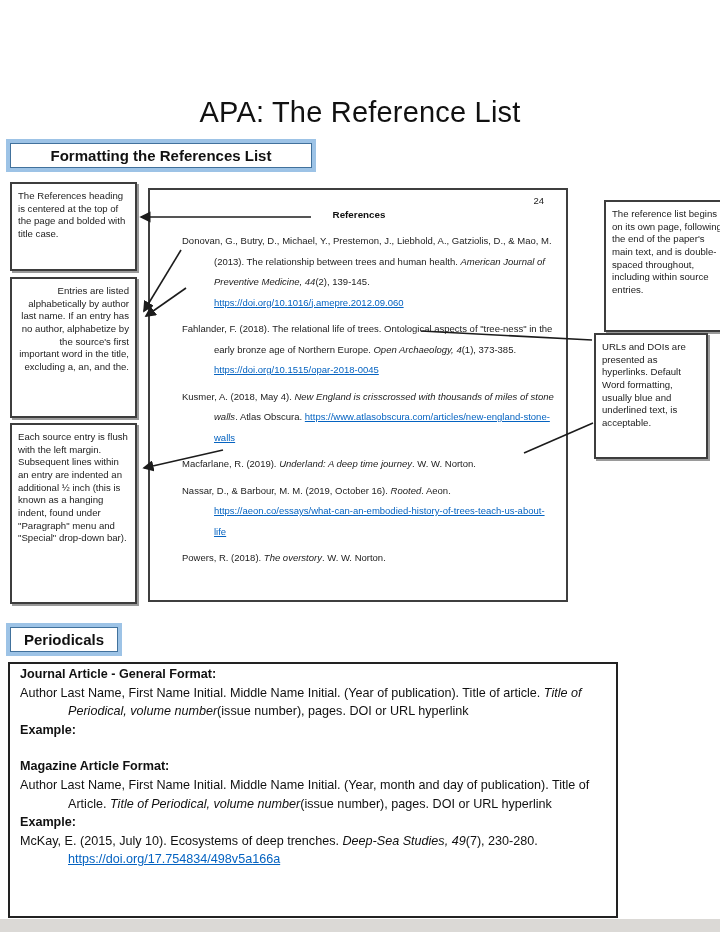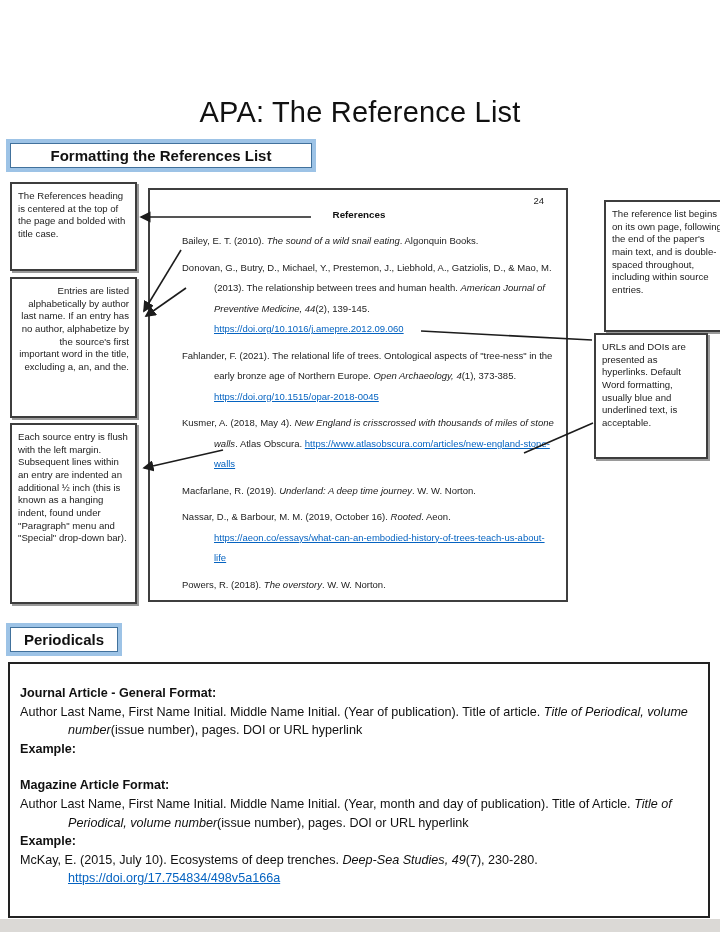--- a/index.html
+++ b/index.html
@@ -36,23 +36,23 @@
   .page-num{position:absolute;top:5px;right:22px;font-size:9.5px;color:#222;}
   .refs-heading{
     text-align:center;font-size:9.8px;font-weight:700;color:#111;
     margin:15px -12px 11px -30px;
   }
   .ref-entry{
     font-size:9.5px;line-height:20.5px;margin:0 0 6px 0;color:#222;
     padding-left:32px;text-indent:-32px;overflow-wrap:break-word;
   }
   .periodicals-box{
-    position:absolute;left:8px;top:662px;width:702px;height:256px;
+    position:absolute;left:8px;top:662px;width:610px;height:256px;
     border:2px solid #222;background:#fff;box-sizing:border-box;
-    padding:20px 10px;font-size:12.6px;line-height:18.6px;color:#111;
+    padding:1px 10px;font-size:12.6px;line-height:18.6px;color:#111;
   }
   .fmt-heading{font-weight:700;margin:0;}
   .fmt-line{margin:0;padding-left:48px;text-indent:-48px;overflow-wrap:break-word;}
   .block-gap{margin-top:18px;}
   .it{font-style:italic;}
   .lnk{color:#0563C1;text-decoration:underline;cursor:pointer;}
   .connectors{position:absolute;left:0;top:0;pointer-events:none;}
   .page-edge{position:absolute;left:0;bottom:0;width:720px;height:13px;background:#dbd9d6;}
 </style>
 </head>
@@ -70,23 +70,22 @@
 <div class="callout" id="callout-left-2">
   <span>Entries are listed alphabetically by author last name. If an entry has no author, alphabetize by the source's first important word in the title, excluding a, an, and the.</span>
 </div>
 <div class="callout" id="callout-left-3">
   <span>Each source entry is flush with the left margin. Subsequent lines within an entry are indented an additional ½ inch (this is known as a hanging indent, found under "Paragraph" menu and "Special" drop-down bar).</span>
 </div>
 
 <div class="ref-page">
   <span class="page-num">24</span>
   <div class="refs-heading">References</div>
-  <p class="ref-entry"><span>Bailey, E. T. (2010). </span><span class="it">The sound of a wild snail eating</span><span>. Algonquin Books.</span></p>
   <p class="ref-entry"><span>Donovan, G., Butry, D., Michael, Y., Prestemon, J., Liebhold, A., Gatziolis, D., &amp; Mao, M. (2013). The relationship between trees and human health. </span><span class="it">American Journal of Preventive Medicine, 44</span><span>(2), 139-145. </span><span class="lnk">https://doi.org/10.1016/j.amepre.2012.09.060</span></p>
-  <p class="ref-entry"><span>Fahlander, F. (2021). The relational life of trees. Ontological aspects of "tree-ness" in the early bronze age of Northern Europe. </span><span class="it">Open Archaeology, 4</span><span>(1), 373-385. </span><span class="lnk">https://doi.org/10.1515/opar-2018-0045</span></p>
+  <p class="ref-entry"><span>Fahlander, F. (2018). The relational life of trees. Ontological aspects of "tree-ness" in the early bronze age of Northern Europe. </span><span class="it">Open Archaeology, 4</span><span>(1), 373-385. </span><span class="lnk">https://doi.org/10.1515/opar-2018-0045</span></p>
   <p class="ref-entry"><span>Kusmer, A. (2018, May 4). </span><span class="it">New England is crisscrossed with thousands of miles of stone walls</span><span>. Atlas Obscura. </span><span class="lnk">https://www.atlasobscura.com/articles/new-england-stone-walls</span></p>
   <p class="ref-entry"><span>Macfarlane, R. (2019). </span><span class="it">Underland: A deep time journey</span><span>. W. W. Norton.</span></p>
   <p class="ref-entry"><span>Nassar, D., &amp; Barbour, M. M. (2019, October 16). </span><span class="it">Rooted</span><span>. Aeon. </span><span class="lnk">https://aeon.co/essays/what-can-an-embodied-history-of-trees-teach-us-about-life</span></p>
   <p class="ref-entry"><span>Powers, R. (2018). </span><span class="it">The overstory</span><span>. W. W. Norton.</span></p>
 </div>
 
 <div class="callout" id="callout-right-1">
   <span>The reference list begins on its own page, following the end of the paper's main text, and is double-spaced throughout, including within source entries.</span>
 </div>
 <div class="callout" id="callout-right-2">

